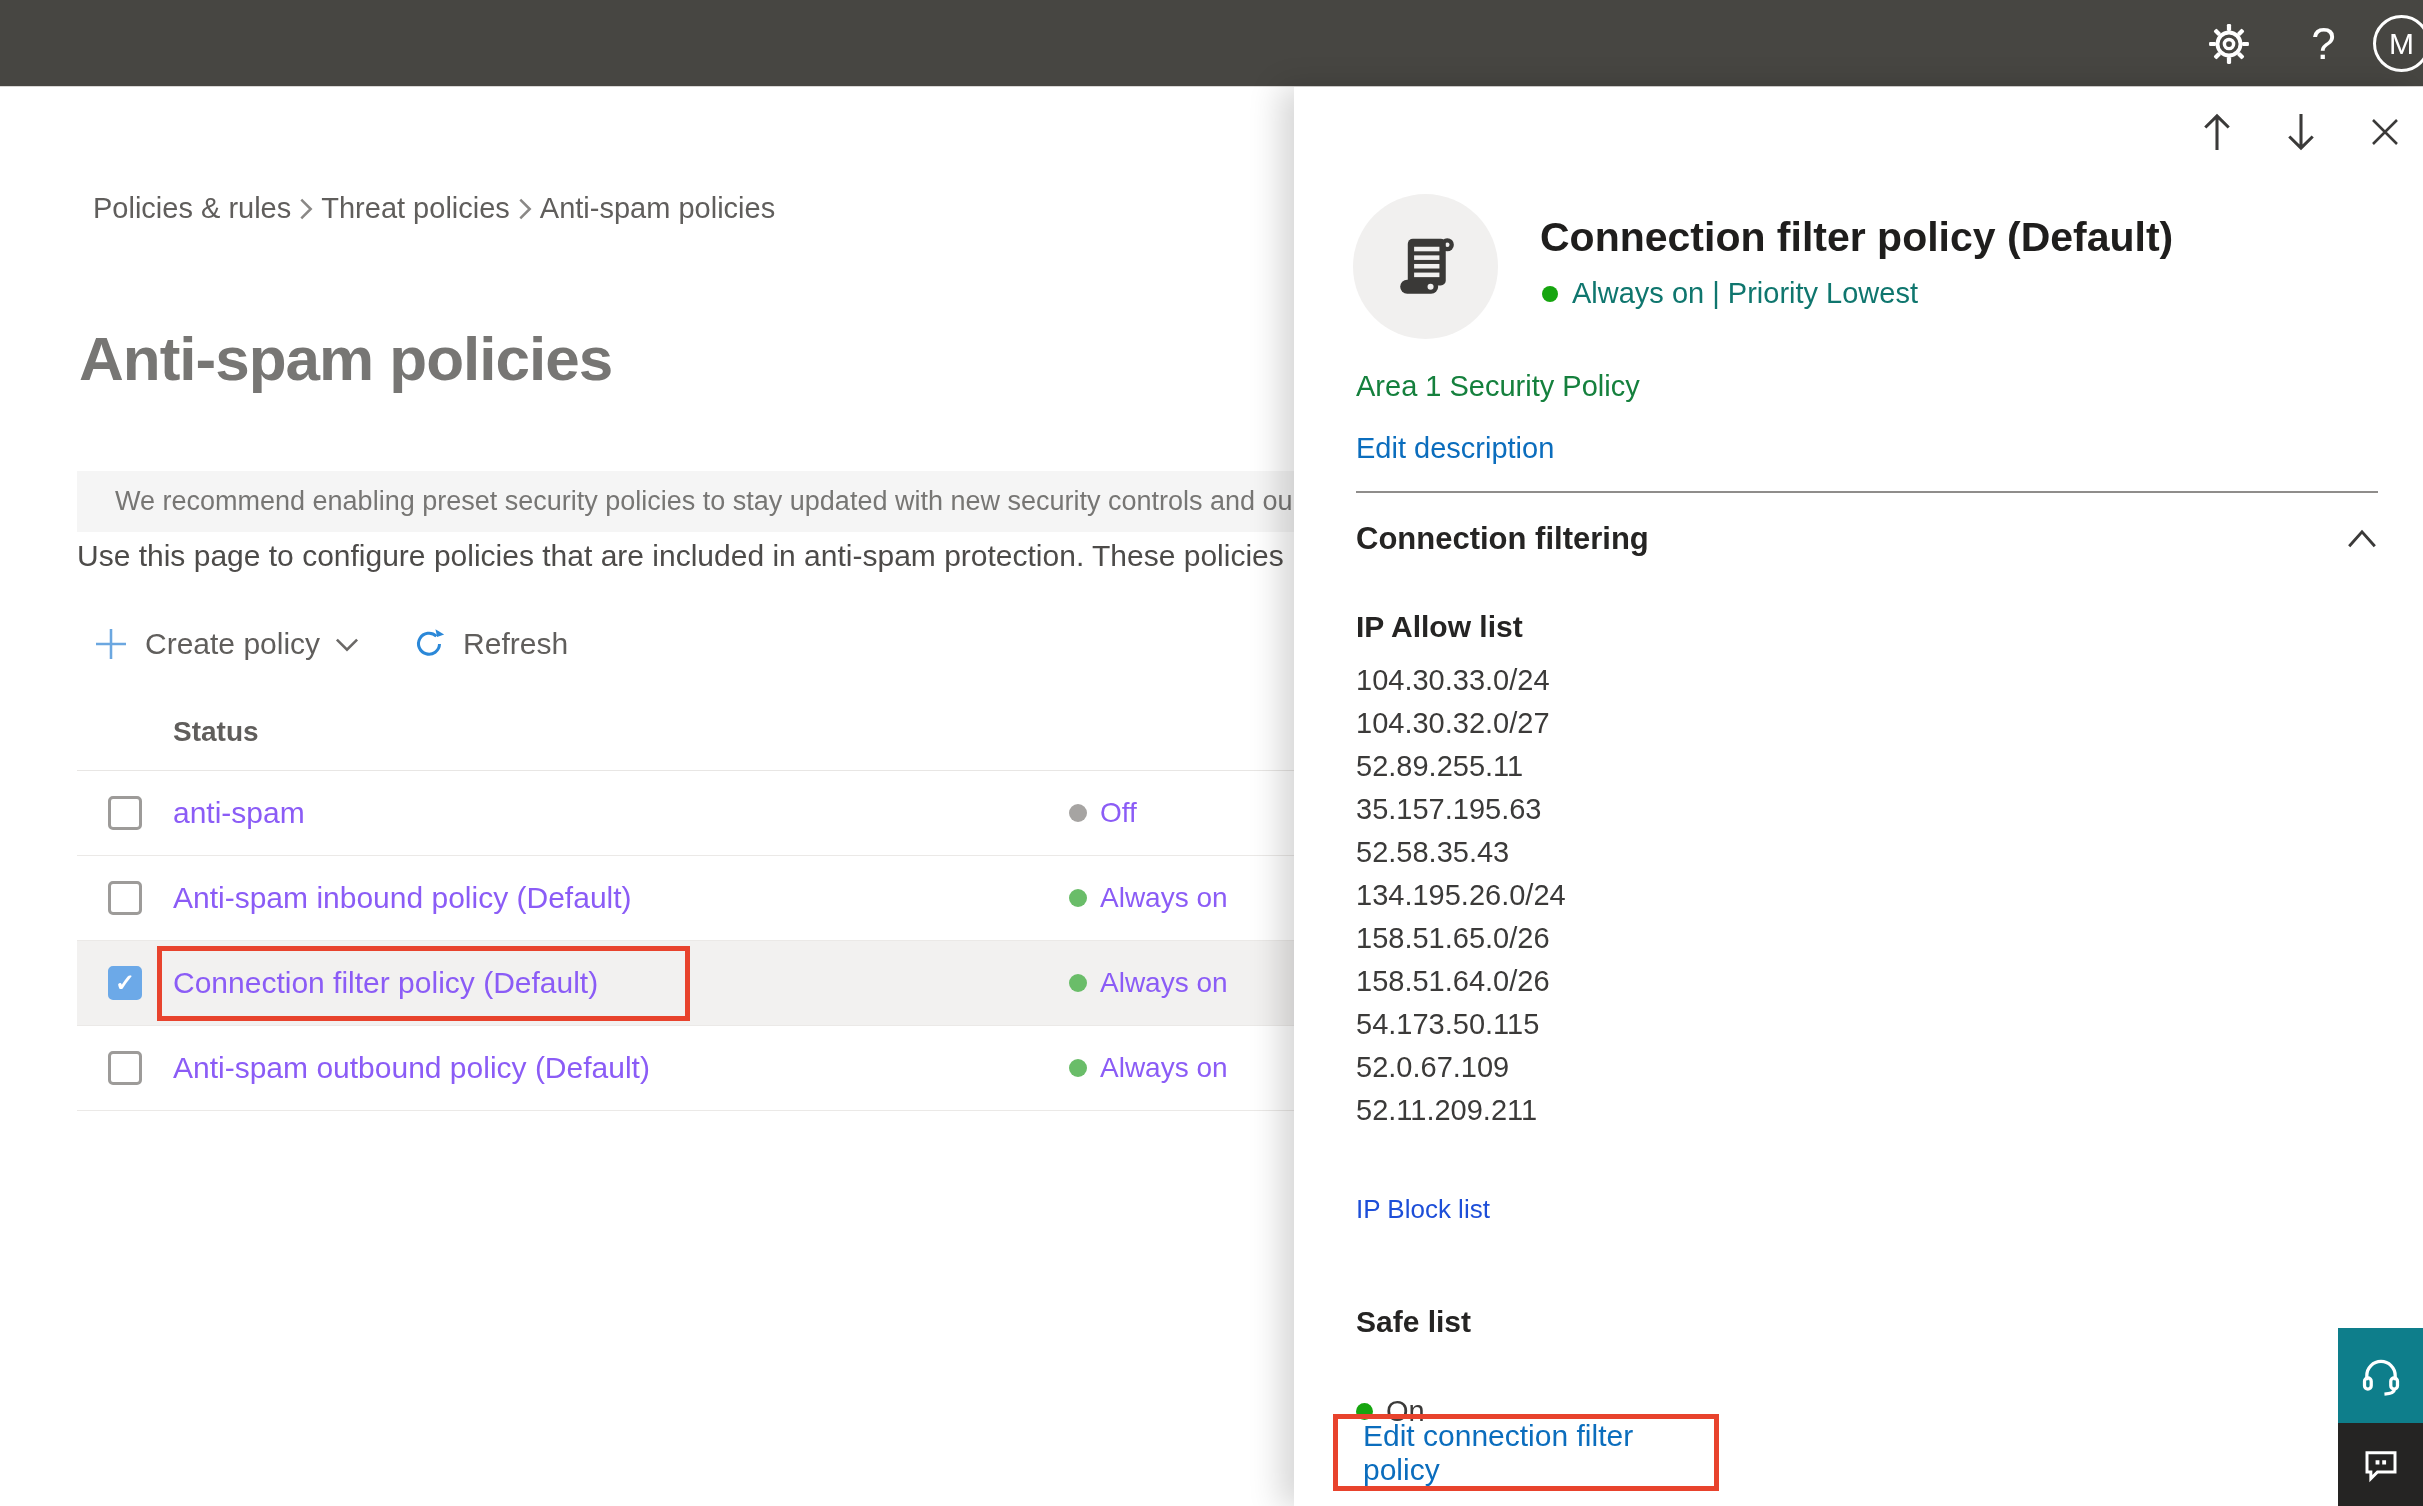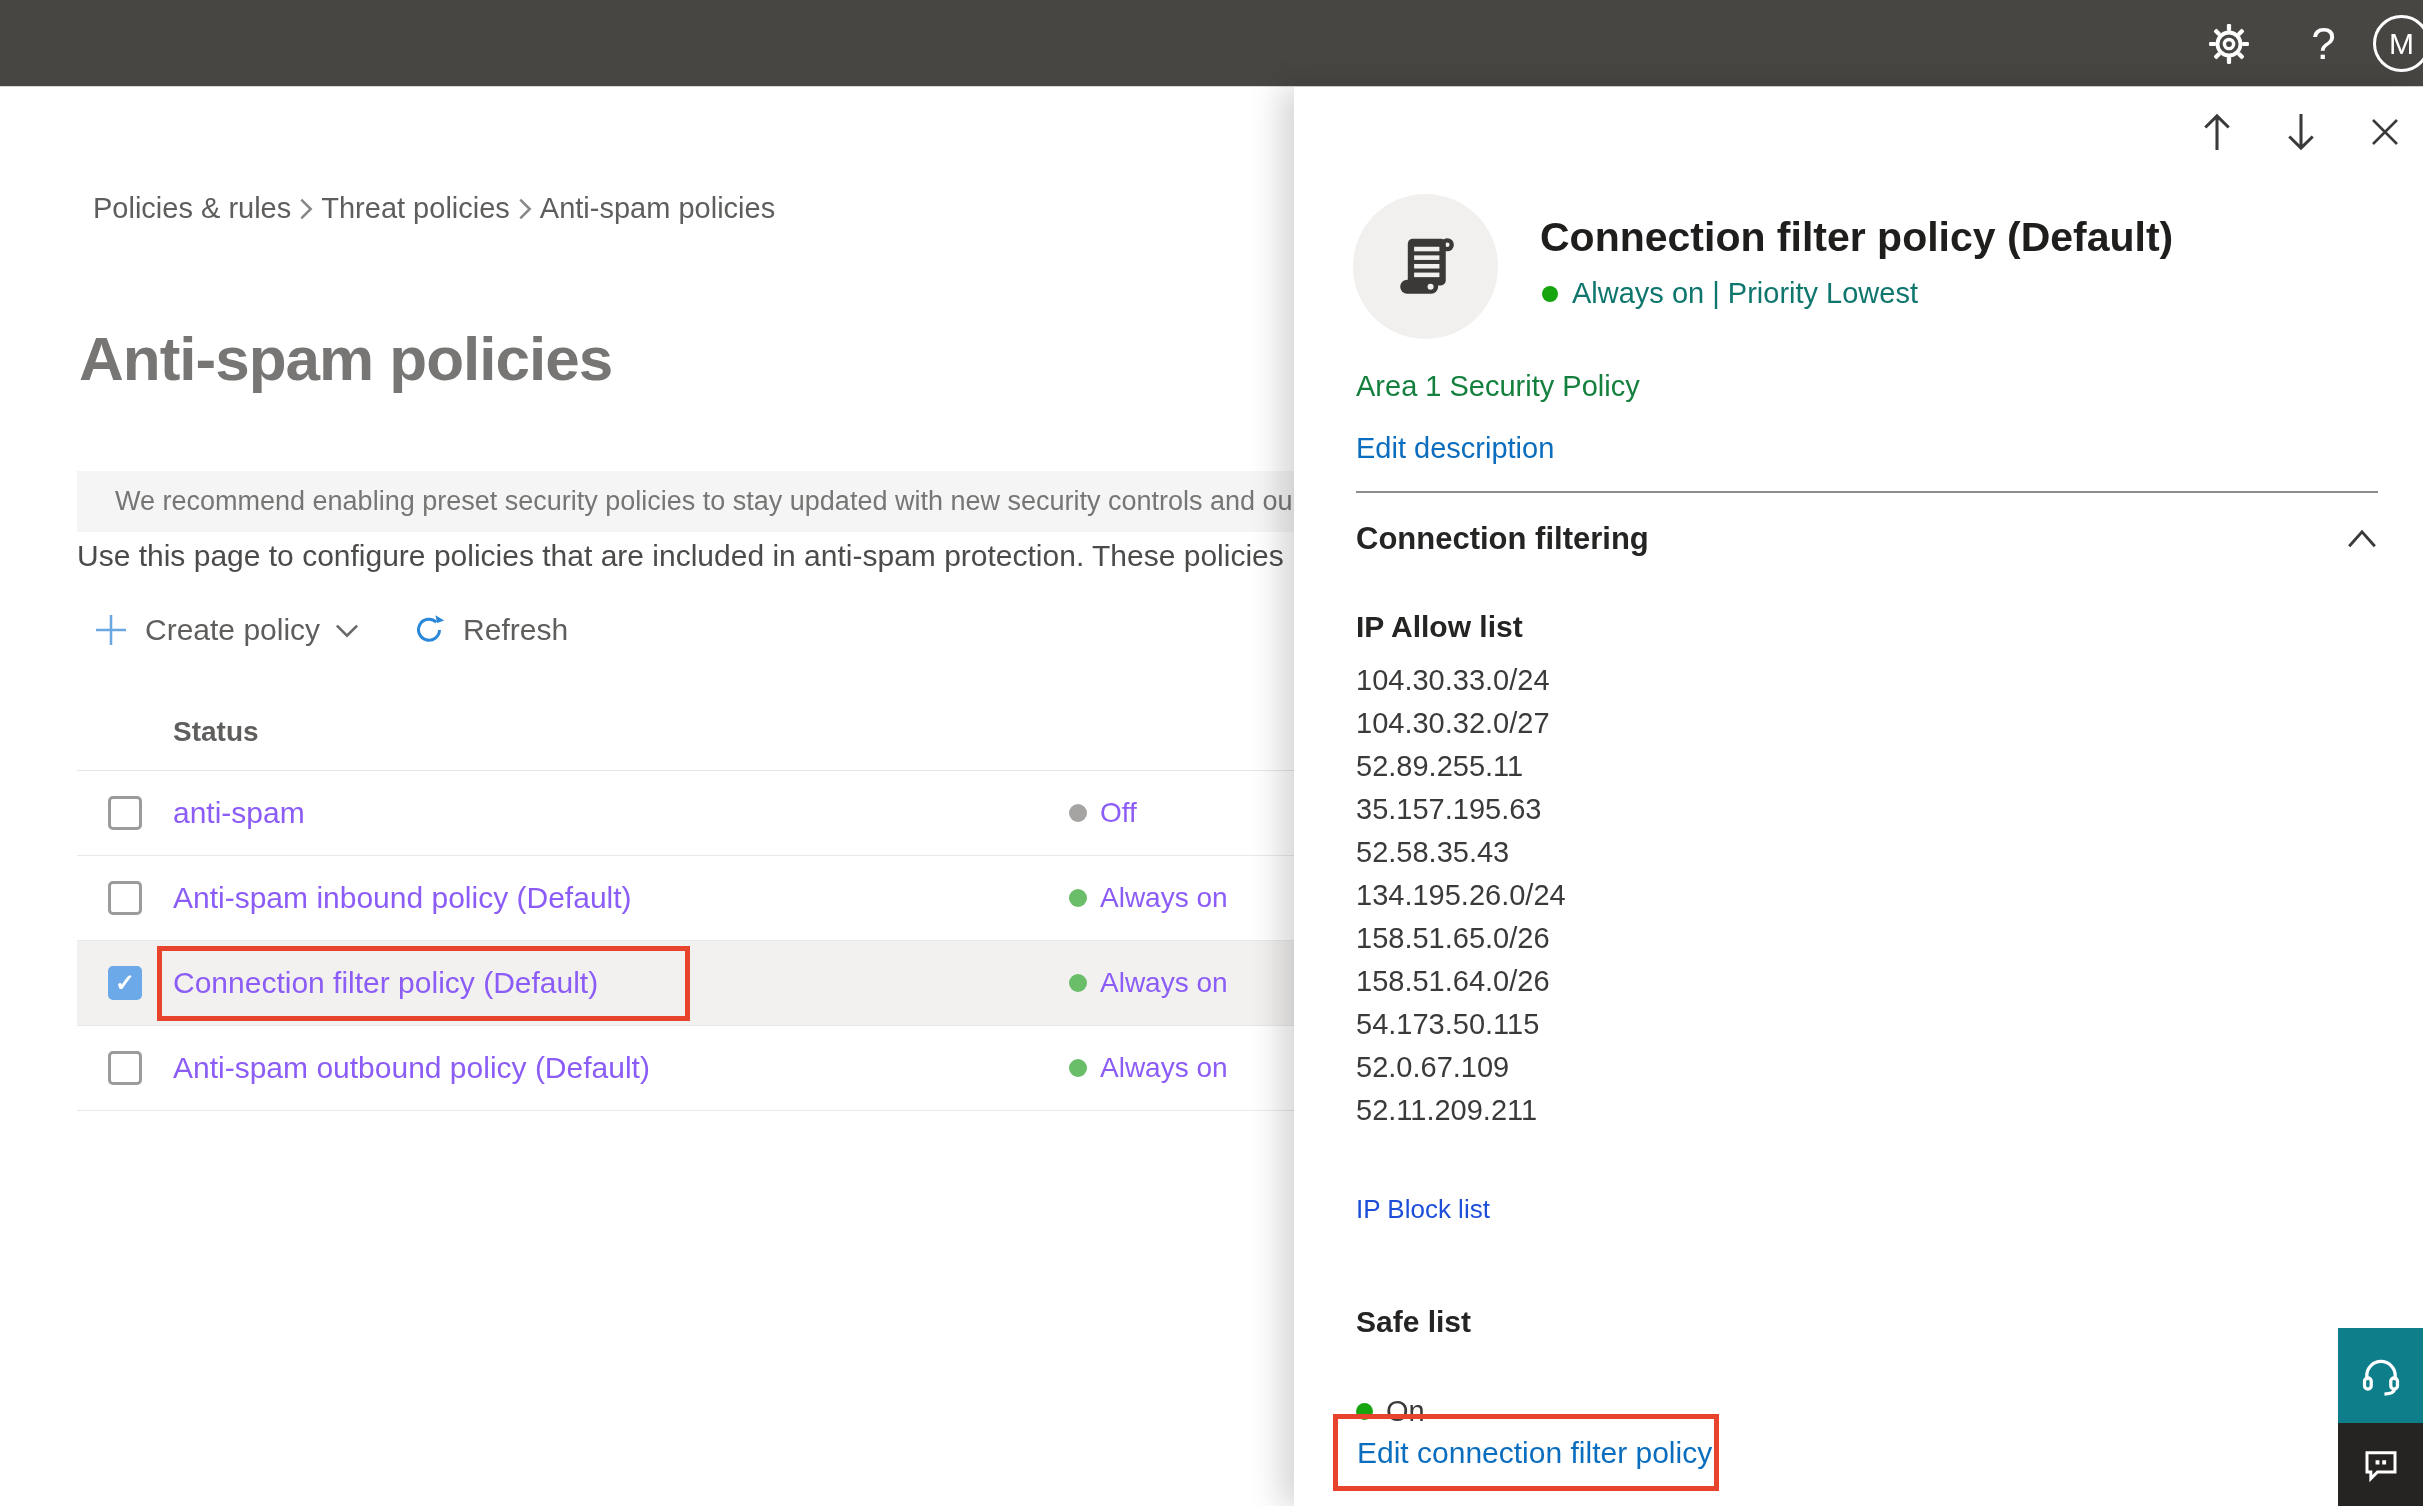--- a/index.html
+++ b/index.html
@@ -18,21 +18,21 @@
   
   .breadcrumb { position:absolute; left:93px; top:192px; display:flex; align-items:center; gap:8px; font-size:29px; color:#605e5c; }
   .crumb { cursor:pointer; }
   .crumb-sep { display:flex; align-items:center; }
 
   .page-title { position:absolute; left:79px; top:323px; font-size:62px; font-weight:bold; color:#777674; letter-spacing:-1px; }
 
   .banner { position:absolute; left:77px; top:471px; width:1217px; height:61px; background:#f5f5f5; display:flex; align-items:center; gap:16px; padding-left:22px; overflow:hidden; white-space:nowrap; font-size:27px; color:#777674; }
   .intro  { position:absolute; left:77px; top:539px; width:1217px; font-size:30px; color:#4d4b49; white-space:nowrap; overflow:hidden; }
 
-  .toolbar { position:absolute; left:93px; top:612px; height:50px; display:flex; align-items:flex-start; font-size:30px; color:#605e5c; }
+  .toolbar { position:absolute; left:93px; top:612px; height:50px; display:flex; align-items:flex-end; font-size:30px; color:#605e5c; }
   .toolbar .tb-btn { display:flex; align-items:center; cursor:pointer; }
   .toolbar .lbl { margin:0 14px 0 16px; }
 
   
   .policy-table { position:absolute; left:77px; top:693px; width:1217px; }
   .thead, .trow { display:flex; align-items:center; }
   .thead { height:78px; border-bottom:1px solid #e8e6e4; font-size:27px; font-weight:bold; color:#605e5c; }
   .trow  { height:85px; border-bottom:1px solid #ebe9e7; font-size:30px; color:#8b5cf6; cursor:pointer; }
   .trow.selected { background:#f2f1f0; }
   .col-check  { width:96px; display:flex; justify-content:center; flex:none; }
@@ -57,21 +57,21 @@
   .flyout-desc { position:absolute; left:62px; top:283px; font-size:29px; color:#15803d; }
   .link { color:#0b6dbd; cursor:pointer; }
   .edit-desc { position:absolute; left:62px; top:345px; font-size:29px; }
   .flyout-divider { position:absolute; left:62px; top:404px; width:1022px; height:2px; background:#8f8d8b; }
   .section-header { position:absolute; left:62px; top:434px; width:1022px; display:flex; justify-content:space-between; align-items:center; font-size:31px; font-weight:bold; color:#252423; cursor:pointer; }
   .ip-allow-title { position:absolute; left:62px; top:523px; font-size:30px; font-weight:bold; color:#252423; }
   .ip-list { position:absolute; left:62px; top:572px; font-size:29px; color:#3b3a39; line-height:43px; }
   .ip-block-title { position:absolute; left:62px; top:1107px; font-size:26px; font-weight:normal; color:#1d4ed8; }
   .safe-title { position:absolute; left:62px; top:1218px; font-size:30px; font-weight:bold; color:#252423; }
   .safe-status { position:absolute; left:62px; top:1308px; display:flex; align-items:center; gap:13px; font-size:29px; color:#3b3a39; }
-  .edit-policy-box { position:absolute; left:39px; top:1327px; width:386px; height:77px; border:5px solid #e8432d; display:flex; align-items:center; padding-left:19px; }
+  .edit-policy-box { position:absolute; left:39px; top:1327px; width:386px; height:77px; border:5px solid #e8432d; display:flex; align-items:center; padding-left:25px; }
   .edit-policy-box .link { font-size:30px; }
 
   
   .side-help { position:absolute; left:2338px; top:1328px; width:85px; height:95px; background:#0e7e8b; display:flex; align-items:center; justify-content:center; cursor:pointer; z-index:20; }
   .side-feedback { position:absolute; left:2338px; top:1423px; width:85px; height:84px; background:#252423; display:flex; align-items:center; justify-content:center; cursor:pointer; z-index:20; }
 </style>
 </head>
 <body>
 
 <div class="stage">

